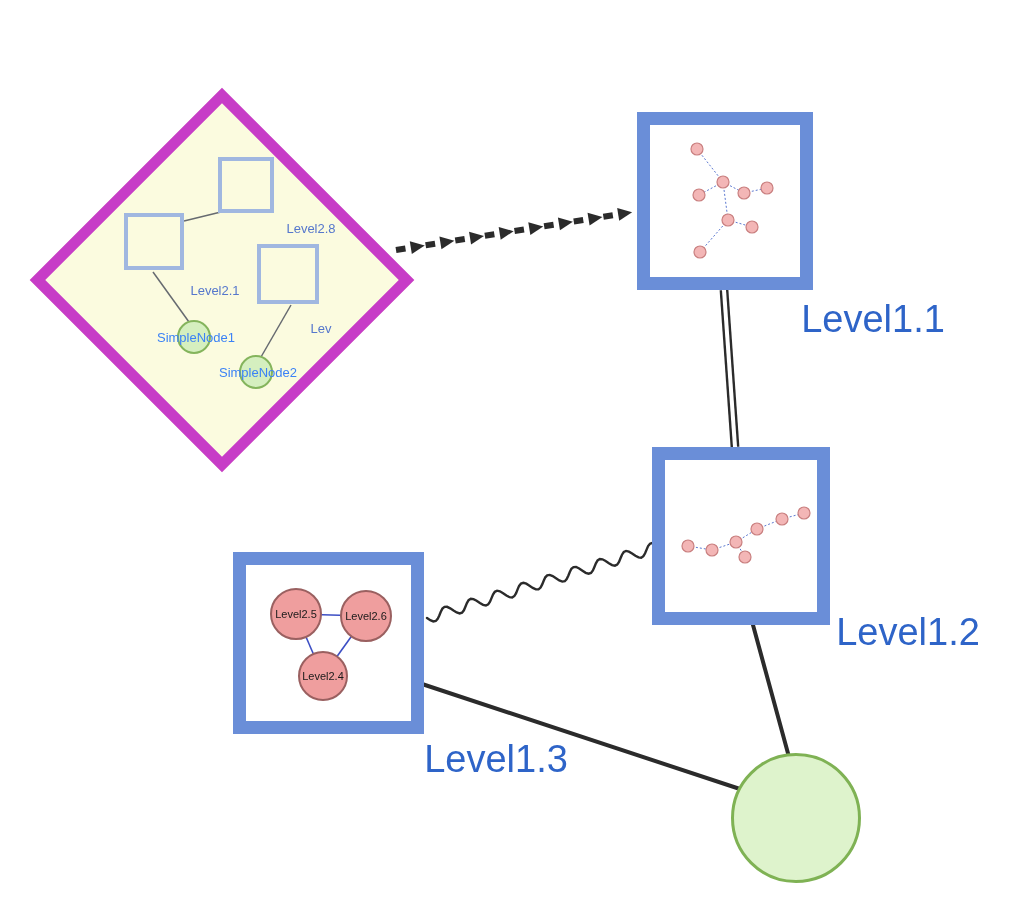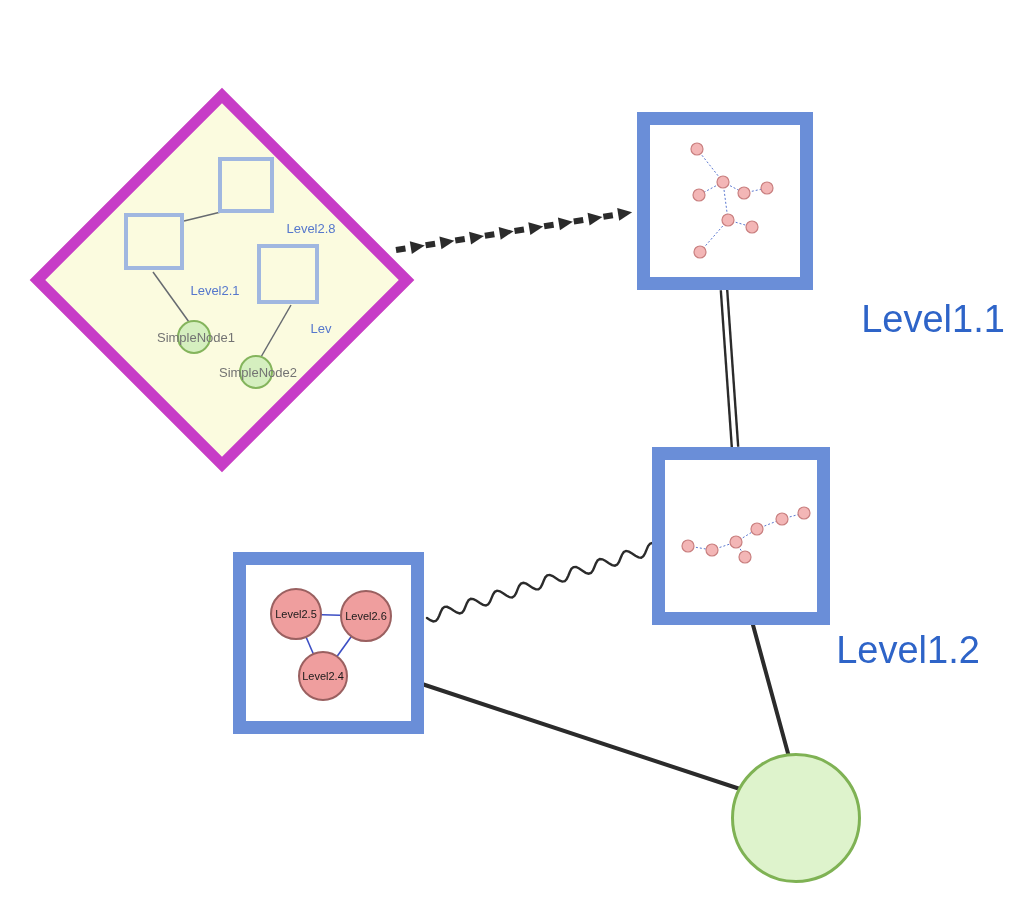--- a/index.html
+++ b/index.html
@@ -16,21 +16,21 @@
   .greendot{position:absolute;width:34px;height:34px;border-radius:50%;background:#d5efbf;
             border:2px solid #84b45c;z-index:5}
   .pinknode{position:absolute;border-radius:50%;background:#ef9e9e;border:2px solid #9a6060;z-index:5;
             display:flex;align-items:center;justify-content:center;overflow:hidden}
   .pl{font-size:11px;color:#1a1a1a;white-space:nowrap}
   .lbl{position:absolute;transform:translate(-50%,-50%);white-space:nowrap;z-index:6}
   .lbl.big{font-size:38px}
   .lbl.small{font-size:13px}
   .blue{color:#2e64c8}
   .lightblue{color:#5577cc}
-  .black{color:#737373}
+  .black{color:#3b82f6}
 </style>
 </head>
 <body>
 
 <div id="canvas">
   <svg id="edges-svg" class="layer" width="1026" height="900">
       <line x1="396" y1="250" x2="405.48" y2="248.48" stroke="#2b2b2b" stroke-width="6"></line>
       <polygon points="424.73625,245.3925 411.8415505477223,254.04302578447863 409.7834494522777,241.20697421552137" fill="#2b2b2b"></polygon>
       <line x1="425.625" y1="245.25" x2="435.105" y2="243.73" stroke="#2b2b2b" stroke-width="6"></line>
       <polygon points="454.36125,240.6425 441.4665505477223,249.29302578447863 439.4084494522777,236.45697421552137" fill="#2b2b2b"></polygon>
@@ -107,21 +107,22 @@
   <div class="pinknode" style="left:270px;top:588px;width:52px;height:52px">
     <span class="pl">Level2.5</span>
   </div>
   <div class="pinknode" style="left:340px;top:590px;width:52px;height:52px">
     <span class="pl">Level2.6</span>
   </div>
   <div class="pinknode" style="left:298px;top:651px;width:50px;height:50px">
     <span class="pl">Level2.4</span>
   </div>
 
-  <div class="lbl big blue" style="left:933px;top:319px">Level1.1</div>
-  <div class="lbl big blue" style="left:908px;top:650px">Level1.2</div>
+  <div class="lbl big blue" style="left:873px;top:319px">Level1.1</div>
+  <div class="lbl big blue" style="left:908px;top:632px">Level1.2</div>
+  <div class="lbl big blue" style="left:496px;top:759px">Level1.3</div>
 
   <div class="lbl small lightblue" style="left:311px;top:228px">Level2.8</div>
   <div class="lbl small lightblue" style="left:215px;top:290px">Level2.1</div>
   <div class="lbl small lightblue" style="left:321px;top:328px">Lev</div>
   <div class="lbl small black" style="left:196px;top:337px">SimpleNode1</div>
   <div class="lbl small black" style="left:258px;top:372px">SimpleNode2</div>
 </div>
 
 </body></html>

